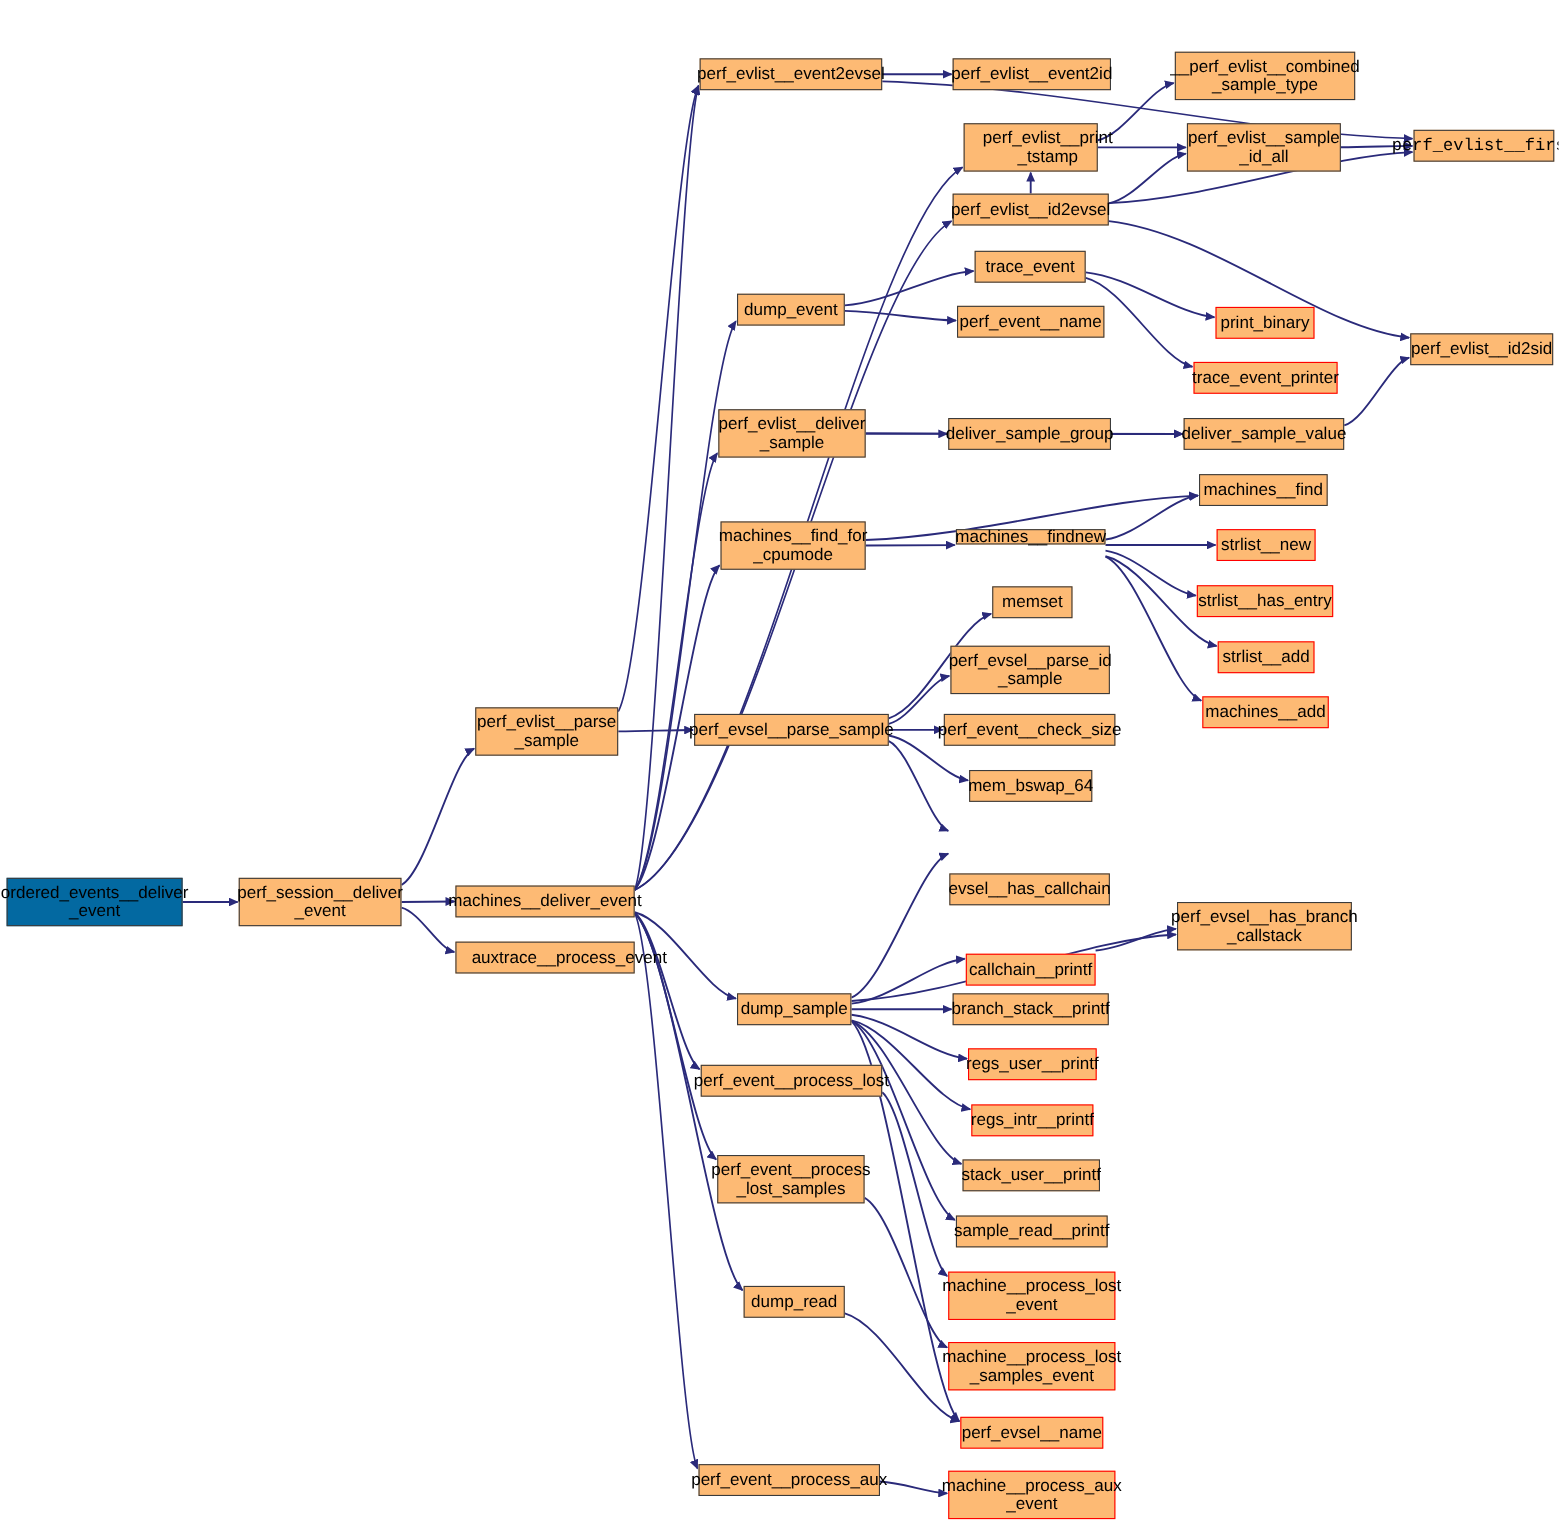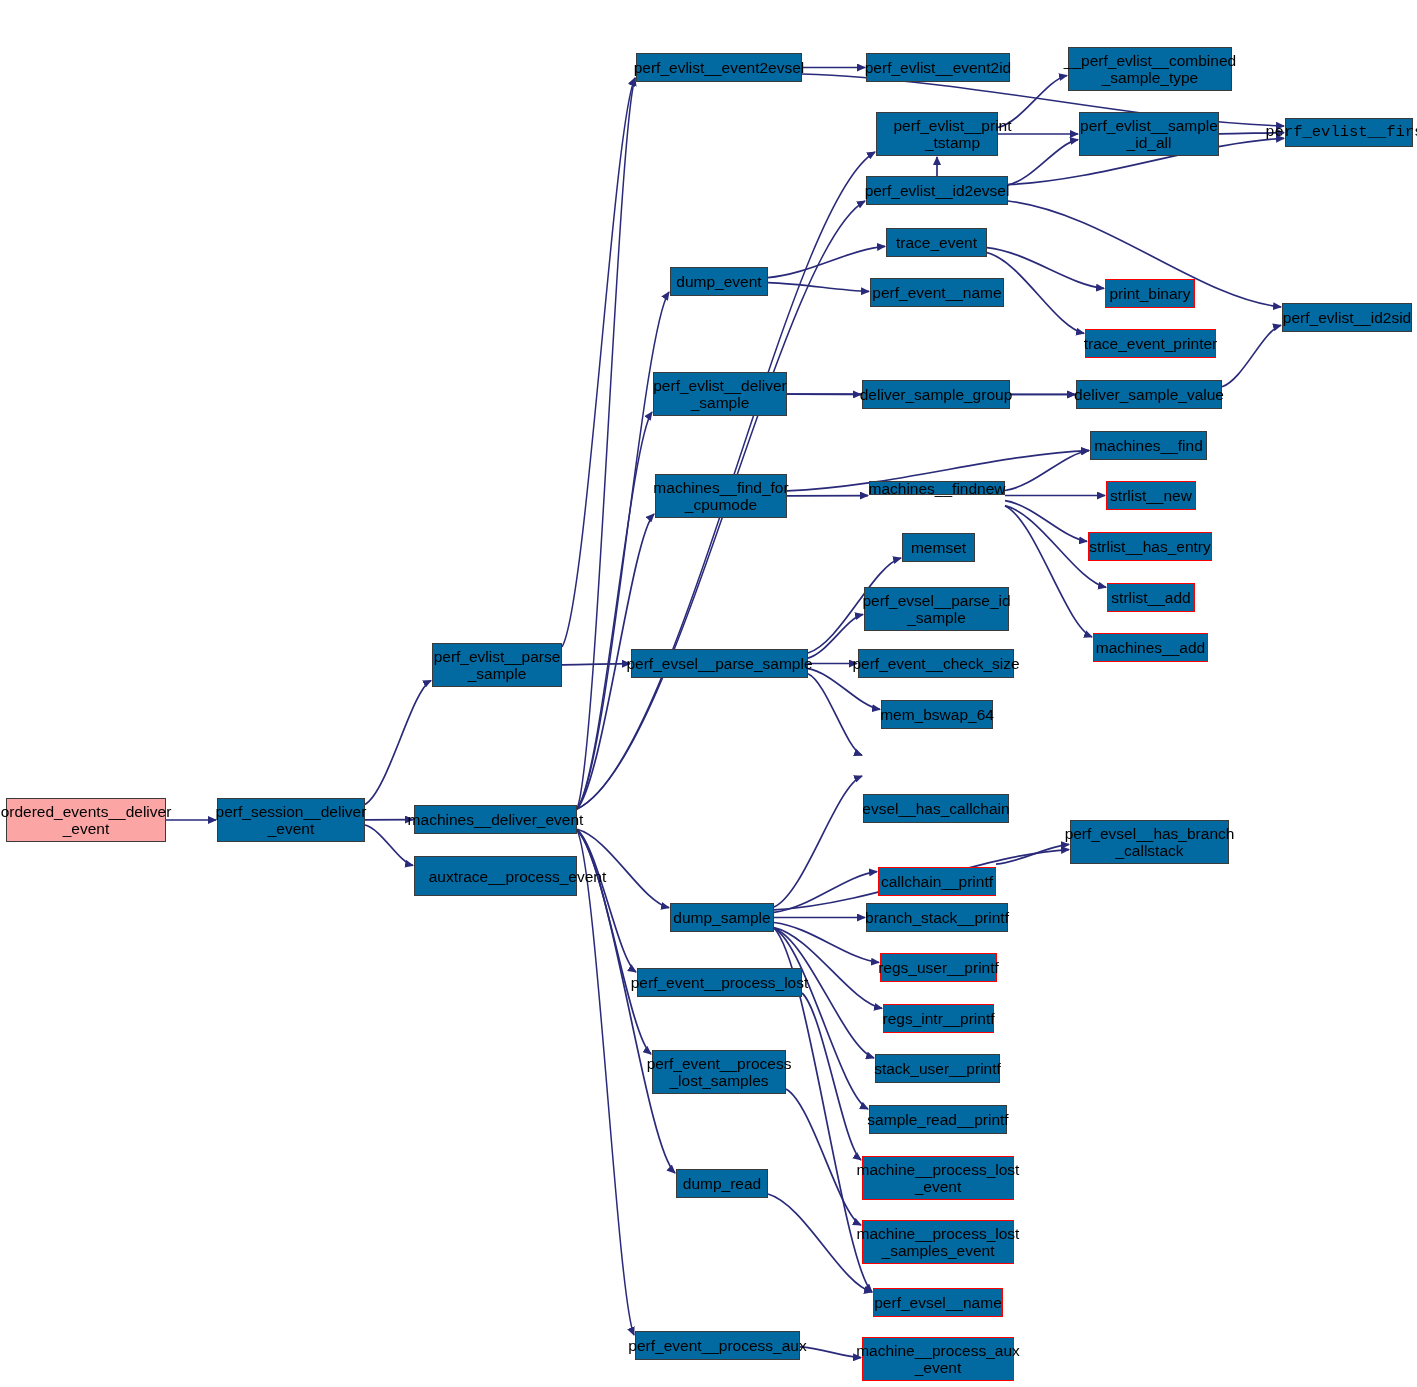--- a/index.html
+++ b/index.html
@@ -1,24 +1,24 @@
 <!DOCTYPE html>
 <html><head>
 <meta charset="utf-8">
 <style>
   html,body{margin:0;padding:0;background:#ffffff;}
   #canvas{position:relative;width:1417px;height:1387px;background:#ffffff;
           font-family:"Liberation Sans","DejaVu Sans",sans-serif;overflow:hidden;}
   svg#edges{position:absolute;left:0;top:0;width:1417px;height:1387px;}
   .node{position:absolute;box-sizing:border-box;display:flex;align-items:center;
-        justify-content:center;text-align:center;background:#0369a1;
+        justify-content:center;text-align:center;background:#fdba74;
         border:1px solid #3b3b3b;color:#000000;font-size:15.5px;line-height:17px;
         letter-spacing:0px;white-space:pre;}
   .node.red{border:1px solid #ff0000;}
-  .node.root{background:#fca5a5;border:1px solid #3b3b3b;}
+  .node.root{background:#0369a1;border:1px solid #3b3b3b;}
 </style>
 </head>
 <body>
 
 <div id="canvas">
   <svg id="edges" xmlns="http://www.w3.org/2000/svg">
     <defs>
       <marker id="ah" markerWidth="9" markerHeight="8" refX="8" refY="4" orient="auto" markerUnits="userSpaceOnUse">
         <path d="M0,0 L9,4 L0,8 z" fill="#2a2a7a"></path>
       </marker>
@@ -85,21 +85,21 @@
         <path d="M768,1194 C804.4,1204.192 840.8,1284.16 872,1292" marker-end="url(#ah)" stroke="#2a2a7a" stroke-width="1.7" fill="none"></path>
         <path d="M800,1346.85 C821.35,1347.9732 842.7,1356.786 861,1357.65" marker-end="url(#ah)" stroke="#2a2a7a" stroke-width="1.7" fill="none"></path>
       </g>
   </svg>
   <div id="node-layer">
       <div class="node root" style="left: 6px; top: 798px; width: 160px; height: 44px;">ordered_events__deliver
 _event</div>
       <div class="node" style="left: 217px; top: 798px; width: 148px; height: 44px;">perf_session__deliver
 _event</div>
       <div class="node" style="left: 414px; top: 805px; width: 163px; height: 29px;">machines__deliver_event</div>
-      <div class="node" style="left: 414px; top: 856px; width: 163px; height: 40px; padding-left: 44px;">auxtrace__process_event</div>
+      <div class="node" style="left: 414px; top: 856px; width: 163px; height: 29px; padding-left: 44px;">auxtrace__process_event</div>
       <div class="node" style="left: 432px; top: 643px; width: 130px; height: 44px;">perf_evlist__parse
 _sample</div>
       <div class="node" style="left: 636px; top: 53px; width: 166px; height: 29px;">perf_evlist__event2evsel</div>
       <div class="node" style="left: 866px; top: 53px; width: 144px; height: 29px;">perf_evlist__event2id</div>
       <div class="node" style="left: 1068px; top: 47px; width: 164px; height: 44px;">__perf_evlist__combined
 _sample_type</div>
       <div class="node" style="left: 876px; top: 112px; width: 122px; height: 44px; padding-left: 31px;">perf_evlist__print
 _tstamp</div>
       <div class="node" style="left: 1079px; top: 112px; width: 140px; height: 44px;">perf_evlist__sample
 _id_all</div>

